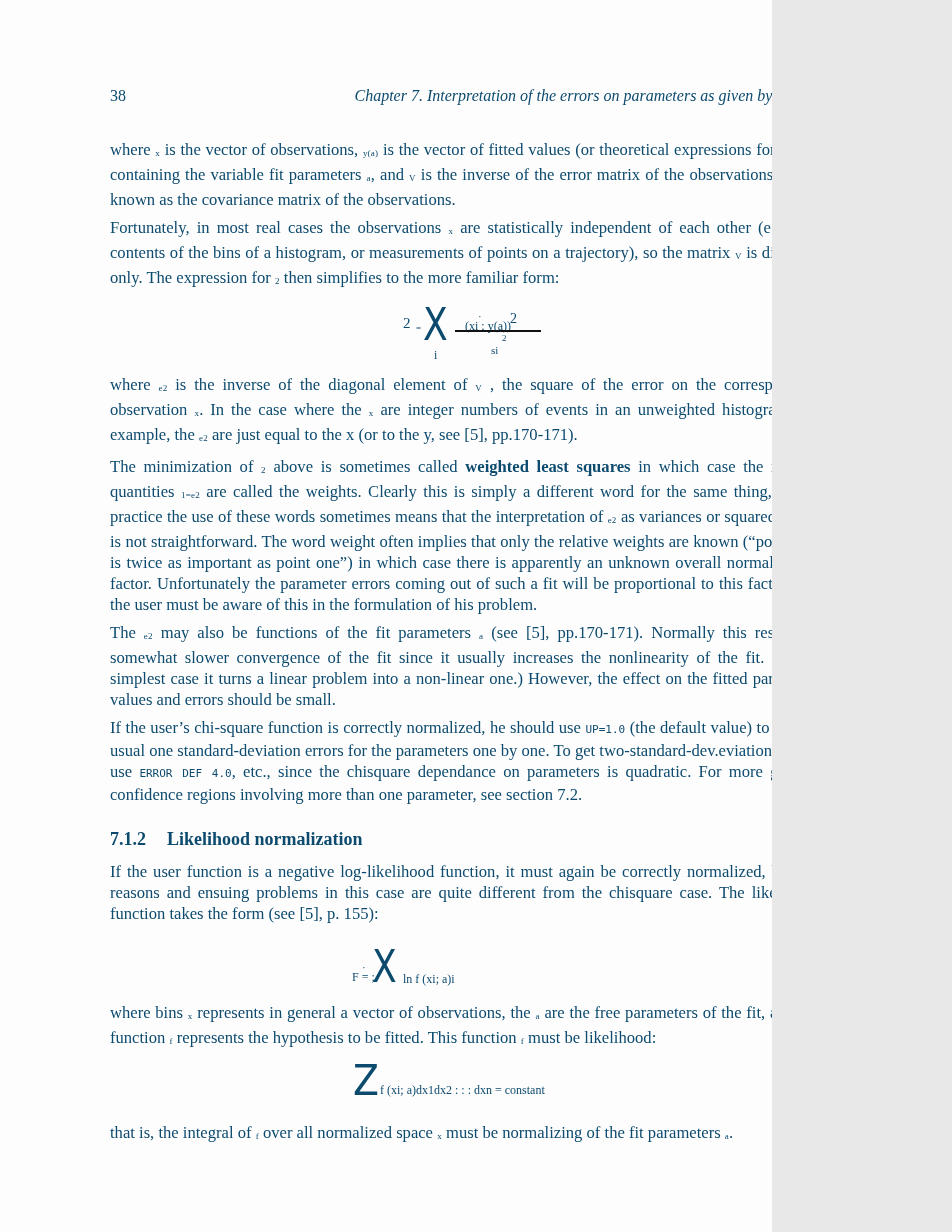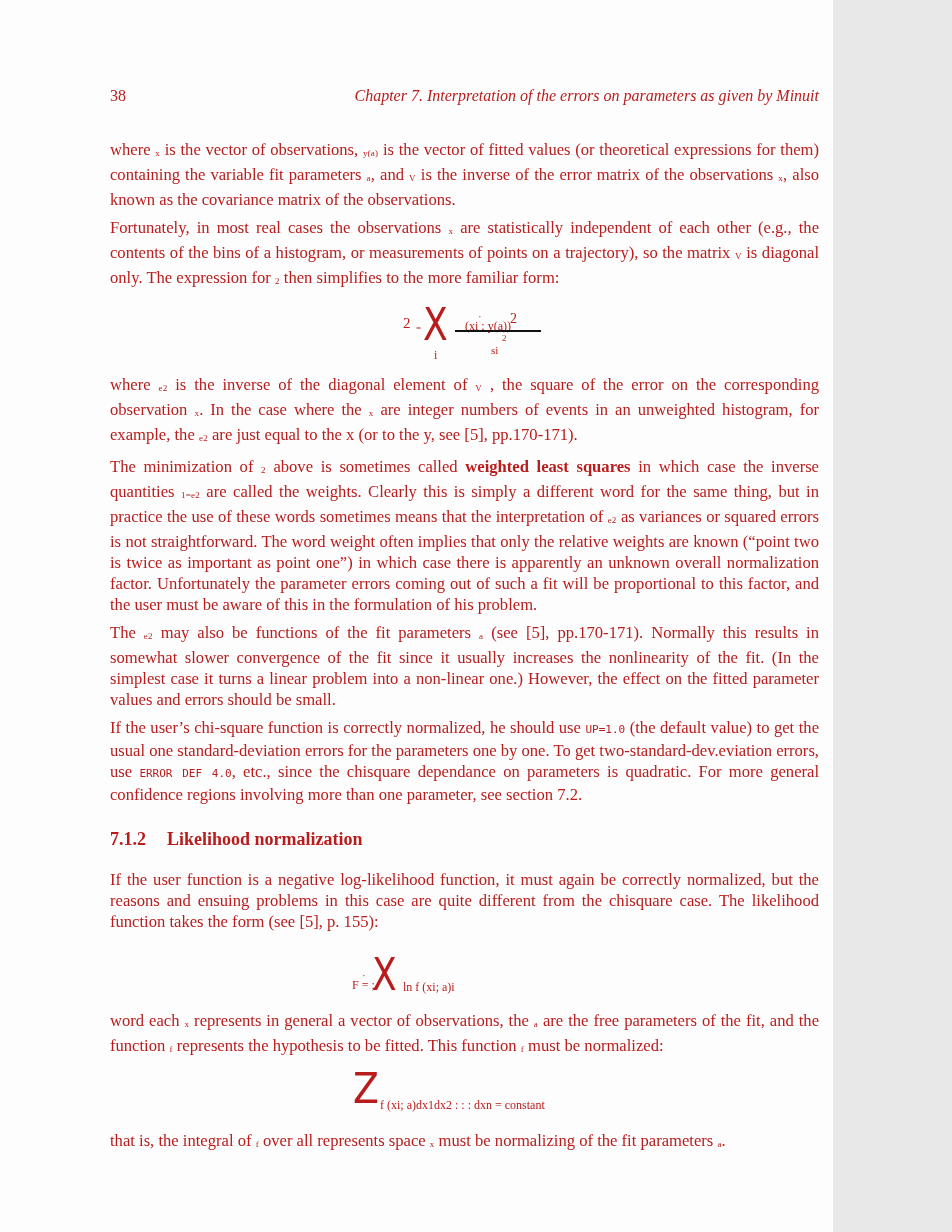--- a/index.html
+++ b/index.html
@@ -1,21 +1,21 @@
 <!DOCTYPE html>
 <html><head>
 <meta charset="utf-8">
 <style>
   html,body{margin:0;padding:0;background:#e8e8e8;}
   .page{
     position:relative;
-    width:833px;height:1232px;
+    width:772px;height:1232px;
     background:#fdfdfd;
     font-family:"Liberation Serif", serif;
-    color:#b91c1c;
+    color:#0c4a6e;
     overflow:hidden;
   }
   .content{
     position:absolute;
     left:110px;top:86px;
     width:709px;
   }
   
   .runhead{
     display:flex;justify-content:space-between;align-items:baseline;
@@ -30,21 +30,21 @@
     margin:0 0 7px 0;
   }
   p.body span{white-space:pre-wrap;}
   .sm{font-size:9px;vertical-align:-1px;letter-spacing:.2px;}
   .b{font-weight:bold;margin-top:44px;}
   .tt{font-family:"DejaVu Sans Mono", monospace;font-size:11px;}
   
   .sechead{
     display:flex;gap:21px;
     font-weight:bold;font-size:18px;line-height:22px;
-    margin:23px 0 19px 0;
+    margin:23px 0 11px 0;
   }
   
   .formula{position:relative;margin:0;}
   .formula span{position:absolute;white-space:pre;line-height:1;}
   #f-chi2{height:57px;margin:11px 0 14px;}
   #f-lik{height:42px;margin:21px 0 15px;}
   #f-int{height:40px;margin:13px 0 17px;}
   .bigop{
     font-family:"DejaVu Sans", sans-serif;
     font-size:44px;line-height:34px;
@@ -97,23 +97,23 @@
 
     <p class="body"><span>If the user function is a negative log-likelihood function, it must again be correctly normalized, but the reasons and ensuing problems in this case are quite different from the chisquare case. The likelihood function takes the form (see [5], p. 155):</span></p>
 
     <div class="formula" id="f-lik">
       <span class="ftiny" style="left:242px;top:26px;">F = ;</span>
       <span class="fdot" style="left:252px;top:17px;">·</span>
       <span class="bigop" style="left:262px;top:0;">X</span>
       <span class="ftiny" style="left:293px;top:28px;">ln f (xi; a)i</span>
     </div>
 
-    <p class="body"><span>word each </span><span class="sm">x</span><span> represents in general a vector of observations, the </span><span class="sm">a</span><span> are the free parameters of the fit, and the function </span><span class="sm">f</span><span> represents the hypothesis to be fitted. This function </span><span class="sm">f</span><span> must be normalized:</span></p>
+    <p class="body"><span>where bins </span><span class="sm">x</span><span> represents in general a vector of observations, the </span><span class="sm">a</span><span> are the free parameters of the fit, and the function </span><span class="sm">f</span><span> represents the hypothesis to be fitted. This function </span><span class="sm">f</span><span> must be likelihood:</span></p>
 
     <div class="formula" id="f-int">
       <span class="bigop" style="left:243px;top:0;font-size:42px;line-height:32px;transform:scaleX(.9);">Z</span>
-      <span class="ftiny" style="left:270px;top:26px;">f (xi; a)dx1dx2 : : : dxn = constant</span>
+      <span class="ftiny" style="left:270px;top:19px;">f (xi; a)dx1dx2 : : : dxn = constant</span>
     </div>
 
-    <p class="body"><span>that is, the integral of </span><span class="sm">f</span><span> over all represents space </span><span class="sm">x</span><span> must be normalizing of the fit parameters </span><span class="sm">a</span><span>.</span></p>
+    <p class="body"><span>that is, the integral of </span><span class="sm">f</span><span> over all normalized space </span><span class="sm">x</span><span> must be normalizing of the fit parameters </span><span class="sm">a</span><span>.</span></p>
 
   </div>
 </div>
 
 </body></html>

